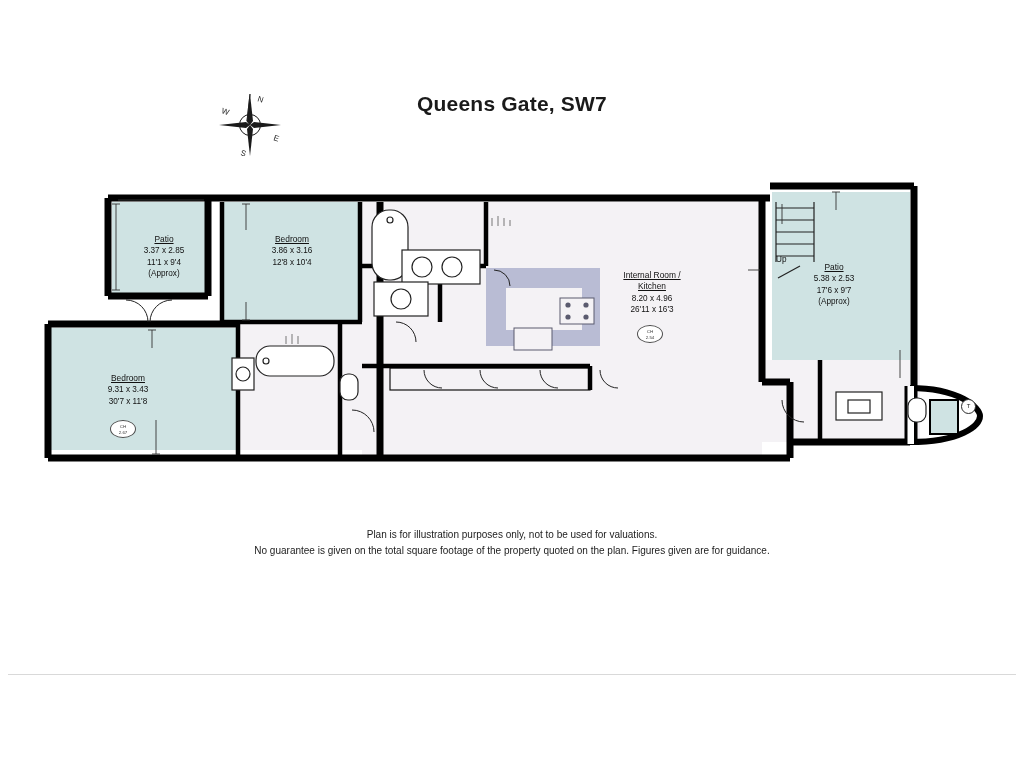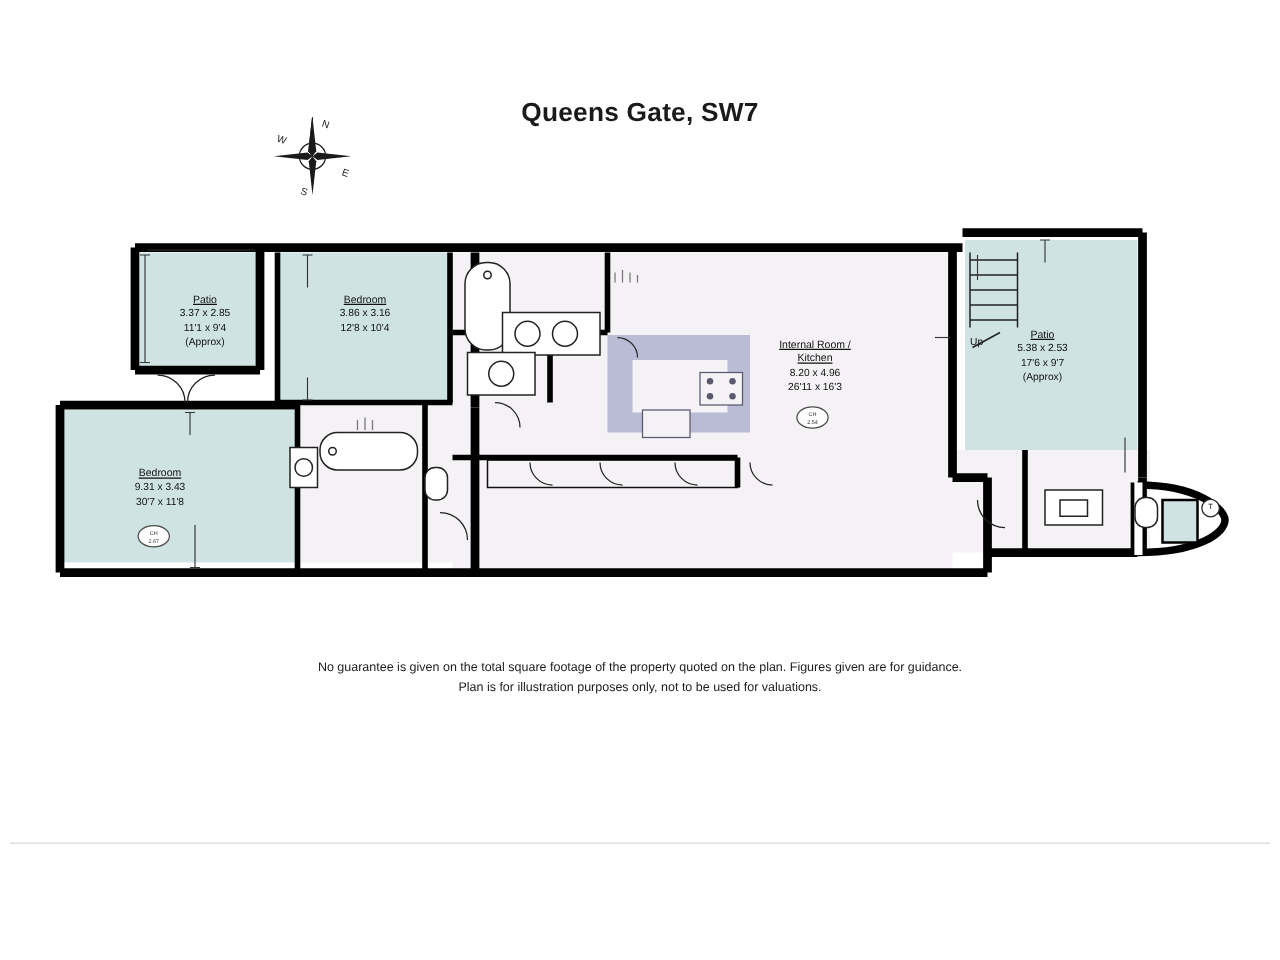--- a/index.html
+++ b/index.html
@@ -17,21 +17,21 @@
   }
   .page {
     position: absolute;
     inset: 0;
   }
 
   
   .title {
     position: absolute;
     left: 0; right: 0;
-    top: 79px;
+    top: 92px;
     text-align: center;
     font-size: 21px;
     font-weight: bold;
     letter-spacing: .2px;
   }
   .subtitle {
     position: absolute;
     left: 0; right: 0;
     top: 121px;
     text-align: center;
@@ -343,34 +343,34 @@
       <div class="dim">17'6 x 9'7</div>
       <div class="approx">(Approx)</div>
     </div>
 
     <div class="rlabel" style="left:80px; top:203px; width:96px;">
       <div class="nm">Bedroom</div>
       <div class="dim">9.31 x 3.43</div>
       <div class="dim">30'7 x 11'8</div>
     </div>
 
-    <div class="updown" style="left:776px; top:99px;">Up</div>
+    <div class="updown" style="left:776px; top:85px;">Up</div>
 
     
     <div class="circ" style="left:637px; top:155px;">
       <span>CH</span><br>
       <span>2.54</span>
     </div>
     <div class="circ" style="left:110px; top:250px;">
       <span>CH</span><br>
       <span>2.67</span>
     </div>
     <div class="tcirc" style="left:961px; top:229px;">T</div>
   </div>
 
 
   <div class="disclaimer">
+    <div>Plan is for illustration purposes only, not to be used for valuations.</div>
     <div>No guarantee is given on the total square footage of the property quoted on the plan. Figures given are for guidance.</div>
-    <div>Plan is for illustration purposes only, not to be used for valuations.</div>
   </div>
 
   <div class="hr"></div>
 </div>
 
 </body></html>

